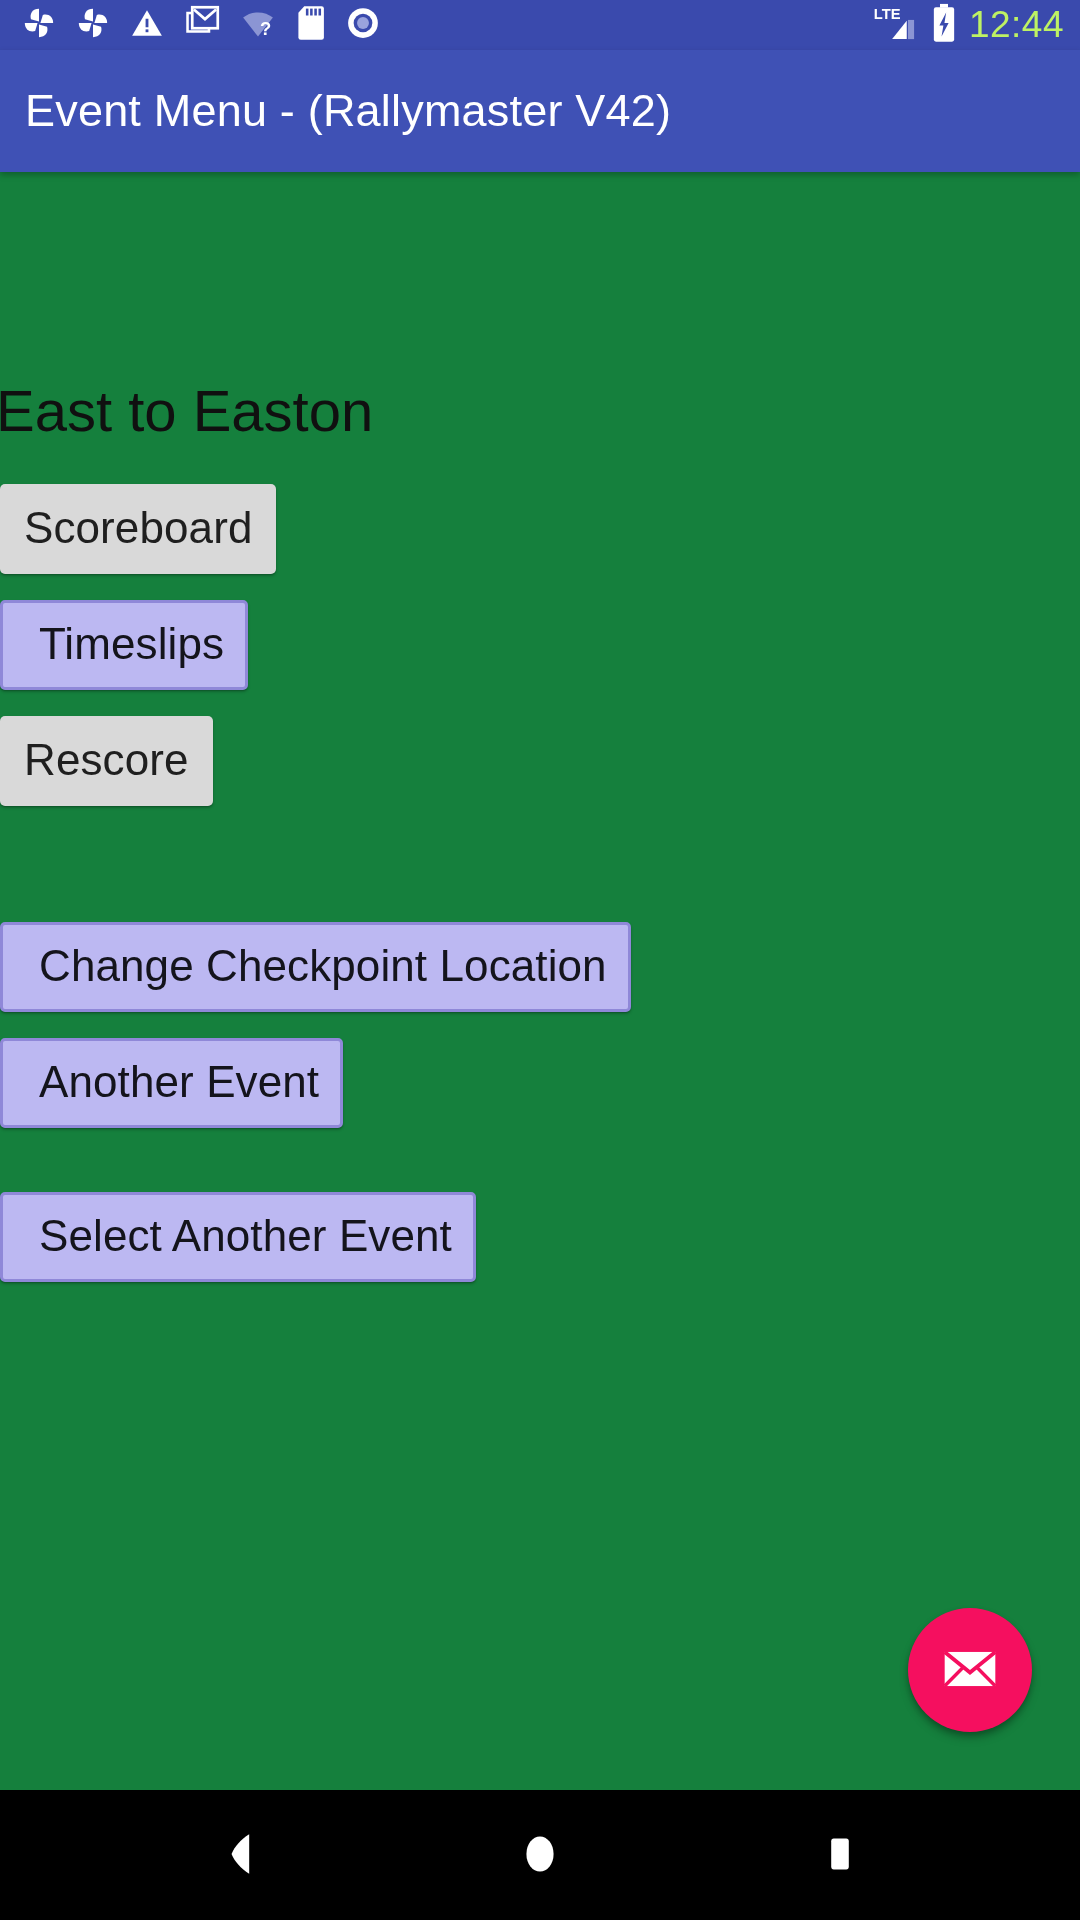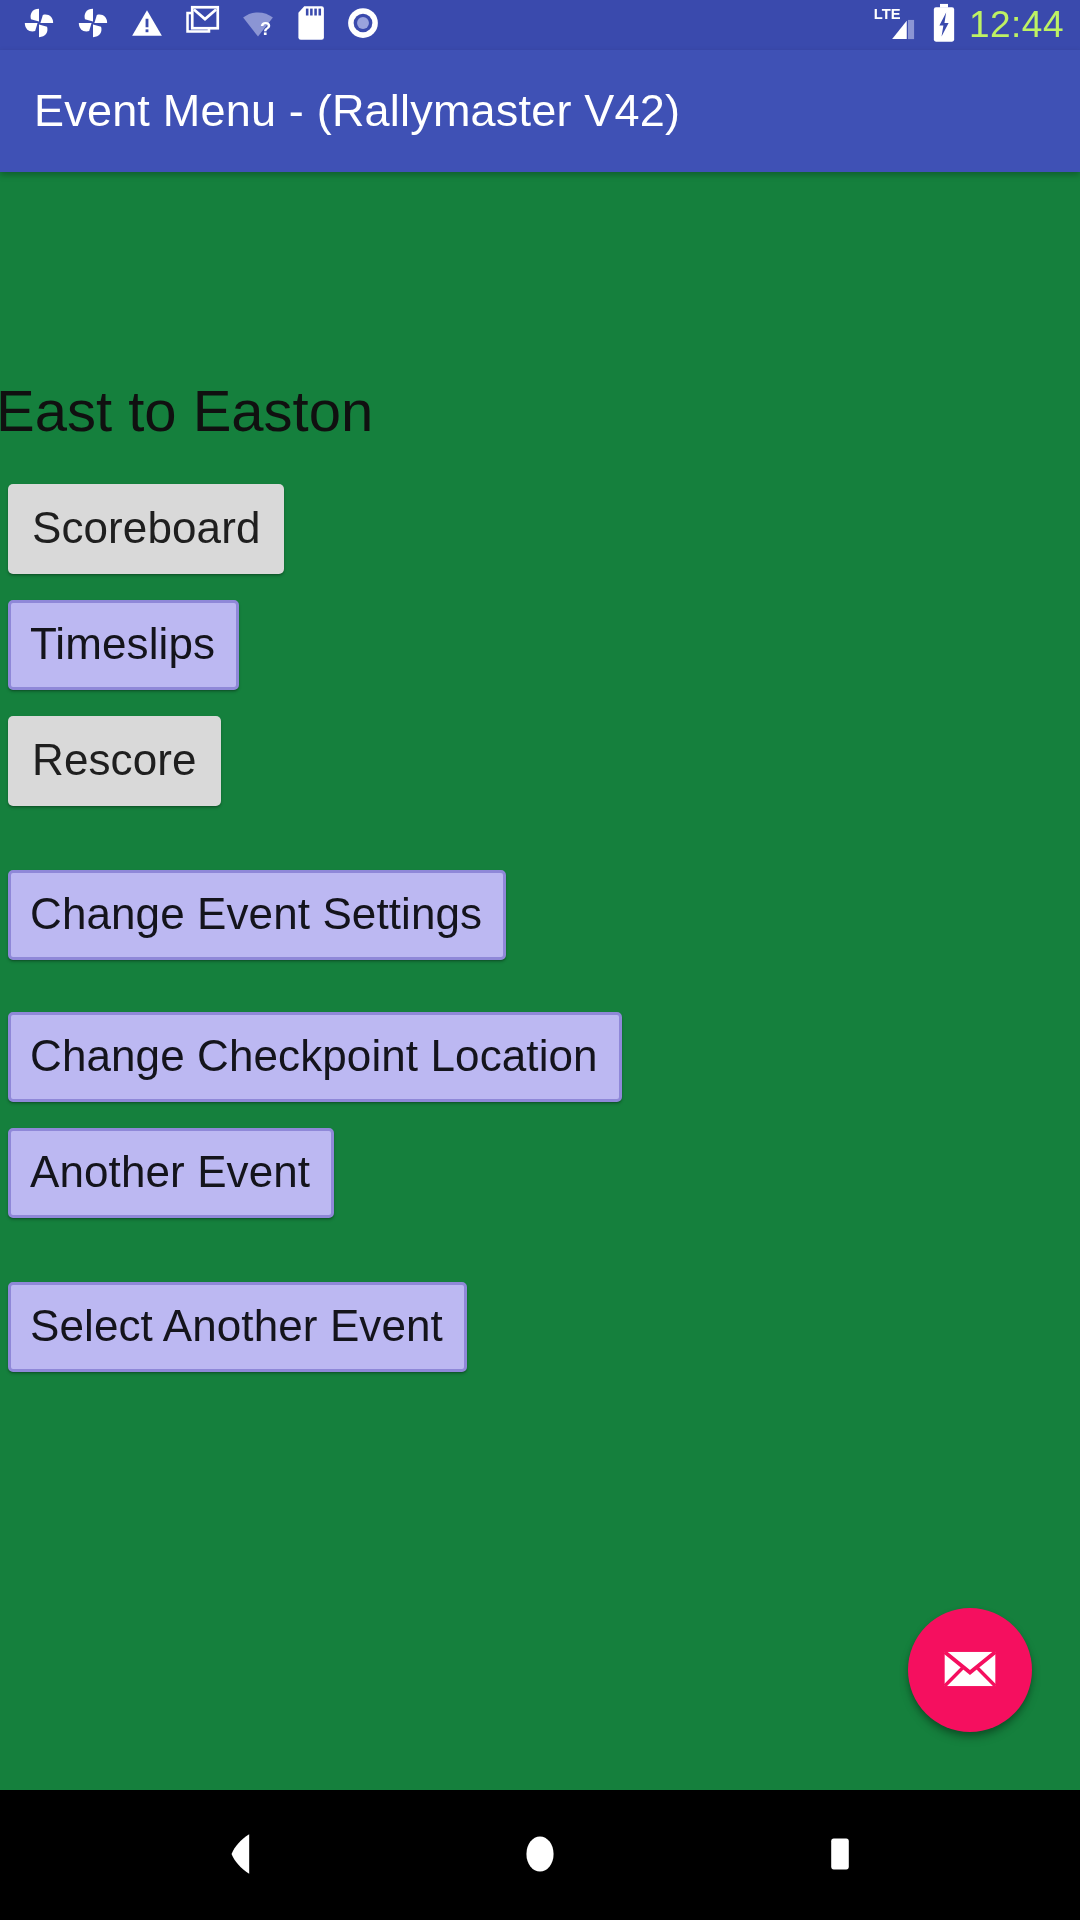--- a/index.html
+++ b/index.html
@@ -52,21 +52,21 @@
     padding-bottom: 2px;
   }
 
   
   .app-bar {
     height: 122px;
     flex: 0 0 122px;
     background: #3f51b5;
     display: flex;
     align-items: center;
-    padding-left: 34px;
+    padding-left: 25px;
     box-shadow: 0 3px 6px rgba(0,0,0,0.26);
     position: relative;
     z-index: 5;
   }
   .app-bar-title {
     color: #ffffff;
     font-size: 45px;
     font-weight: 400;
     letter-spacing: 0.2px;
     white-space: nowrap;
@@ -97,21 +97,20 @@
     position: absolute;
     top: 312px;
     left: 0;
     width: 100%;
     display: flex;
     flex-direction: column;
     align-items: flex-start;
   }
 
   .menu-btn {
-    margin-left: 8px;
     border: 0;
     font-family: "Liberation Sans", sans-serif;
     font-size: 44px;
     line-height: 1;
     letter-spacing: 0.1px;
     color: #1b1b20;
     text-align: center;
     display: inline-flex;
     align-items: center;
     justify-content: center;
@@ -124,21 +123,21 @@
   .menu-btn.grey {
     background: #d9d9d9;
     color: #1f1f1f;
     box-shadow: 0 2px 3px rgba(0,0,0,0.22), 0 1px 1px rgba(0,0,0,0.14);
   }
 
   .menu-btn.purple {
     background: #bcb8f2;
     color: #14141c;
     border: 3px solid #8f88d8;
-    padding: 19px 21px 21px 19px;
+    padding: 19px 21px 21px 36px;
     box-shadow: 0 2px 3px rgba(0,0,0,0.22), 0 1px 1px rgba(0,0,0,0.14);
   }
 
   .gap-sm { height: 26px; }
   .gap-lg { height: 64px; }
 
   
   .fab {
     position: absolute;
     right: 48px;
@@ -279,21 +278,20 @@
 
       <button class="menu-btn grey">Scoreboard</button>
       <div class="gap-sm"></div>
 
       <button class="menu-btn purple">Timeslips</button>
       <div class="gap-sm"></div>
 
       <button class="menu-btn grey">Rescore</button>
       <div class="gap-lg"></div>
 
-      <button class="menu-btn purple">Change Event Settings</button>
       <div class="gap-sm"></div>
 
       <div class="gap-sm"></div>
 
       <button class="menu-btn purple">Change Checkpoint Location</button>
       <div class="gap-sm"></div>
 
       <button class="menu-btn purple">Another Event</button>
       <div class="gap-lg"></div>
 

